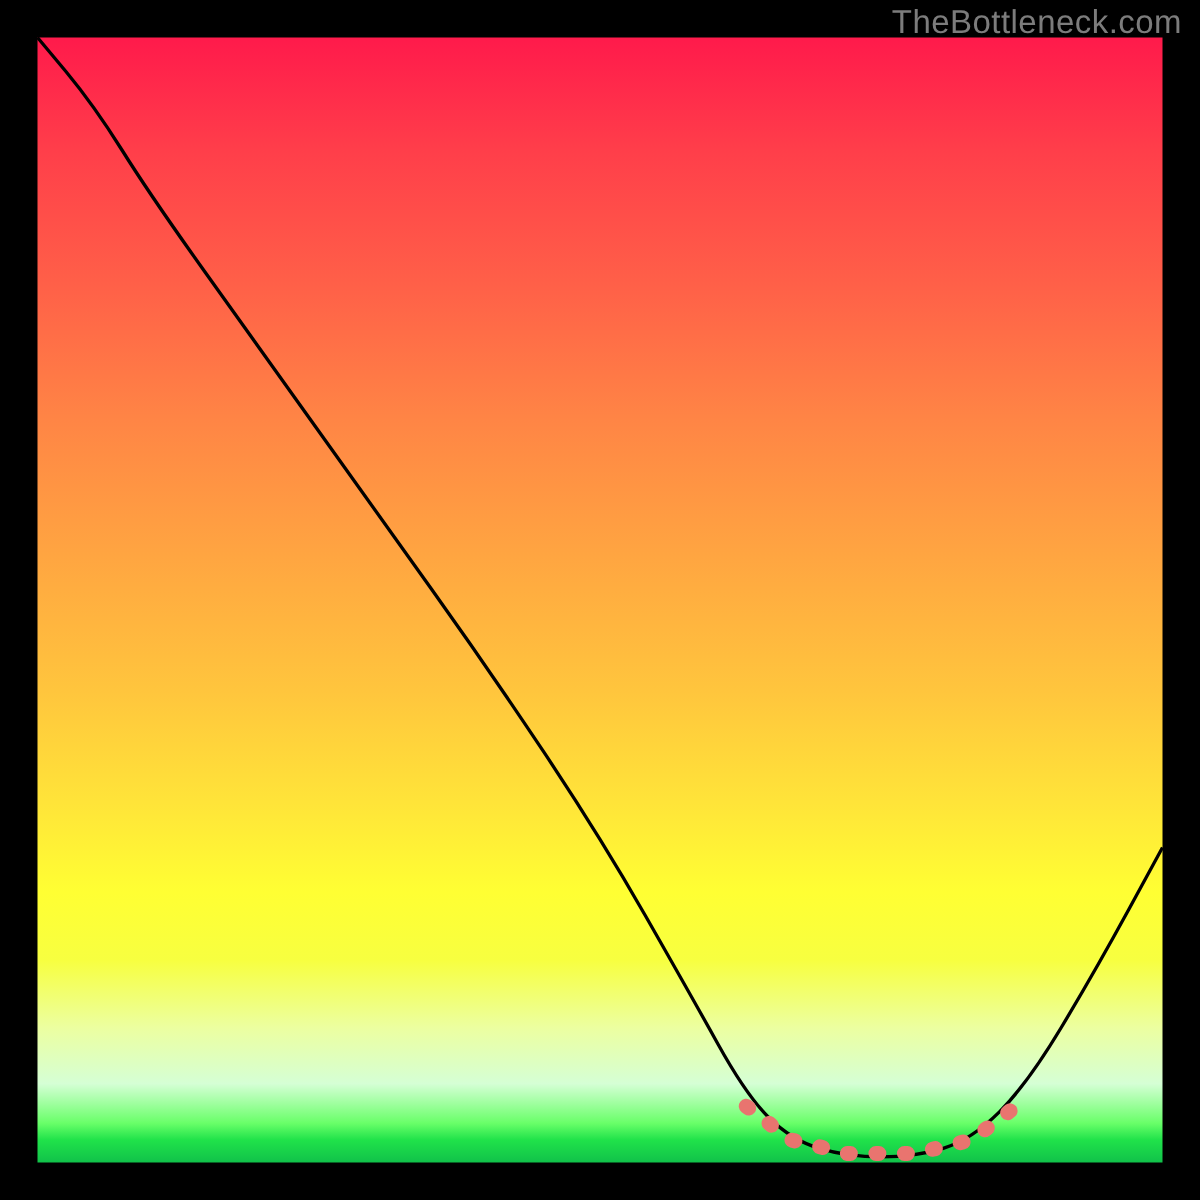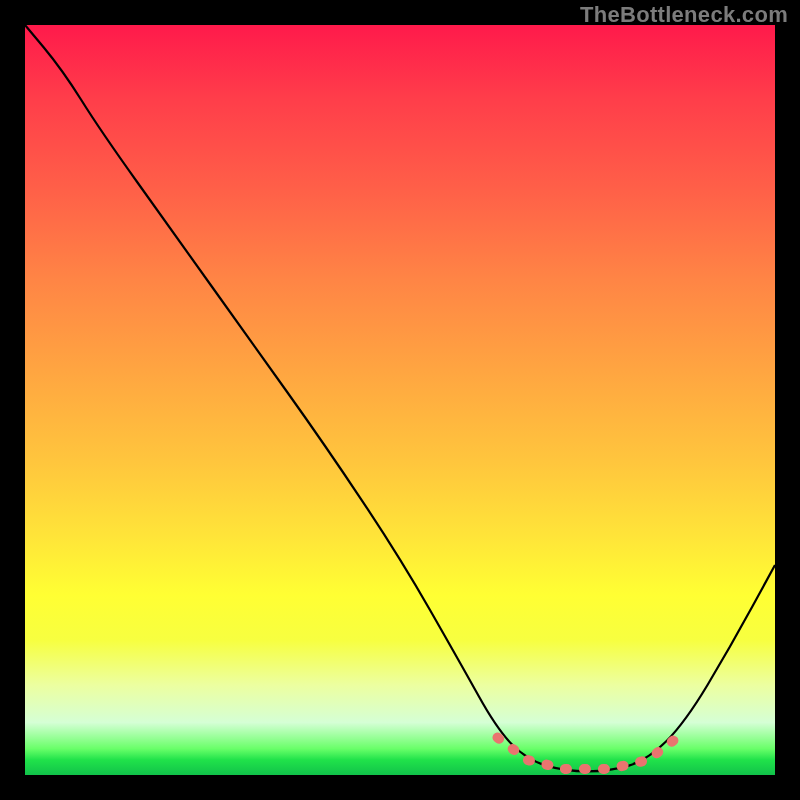--- a/index.html
+++ b/index.html
@@ -15,21 +15,21 @@
     width: 800px;
     height: 800px;
     background: #000000;
   }
   .watermark {
     position: absolute;
     top: 2px;
     right: 12px;
     color: #7c7c7c;
     font-size: 22px;
-    font-weight: 700;
+    font-weight: 400;
     letter-spacing: 0.3px;
     text-align: center;
   }
   .plot {
     position: absolute;
     left: 25px;
     top: 25px;
     width: 750px;
     height: 750px;
     

